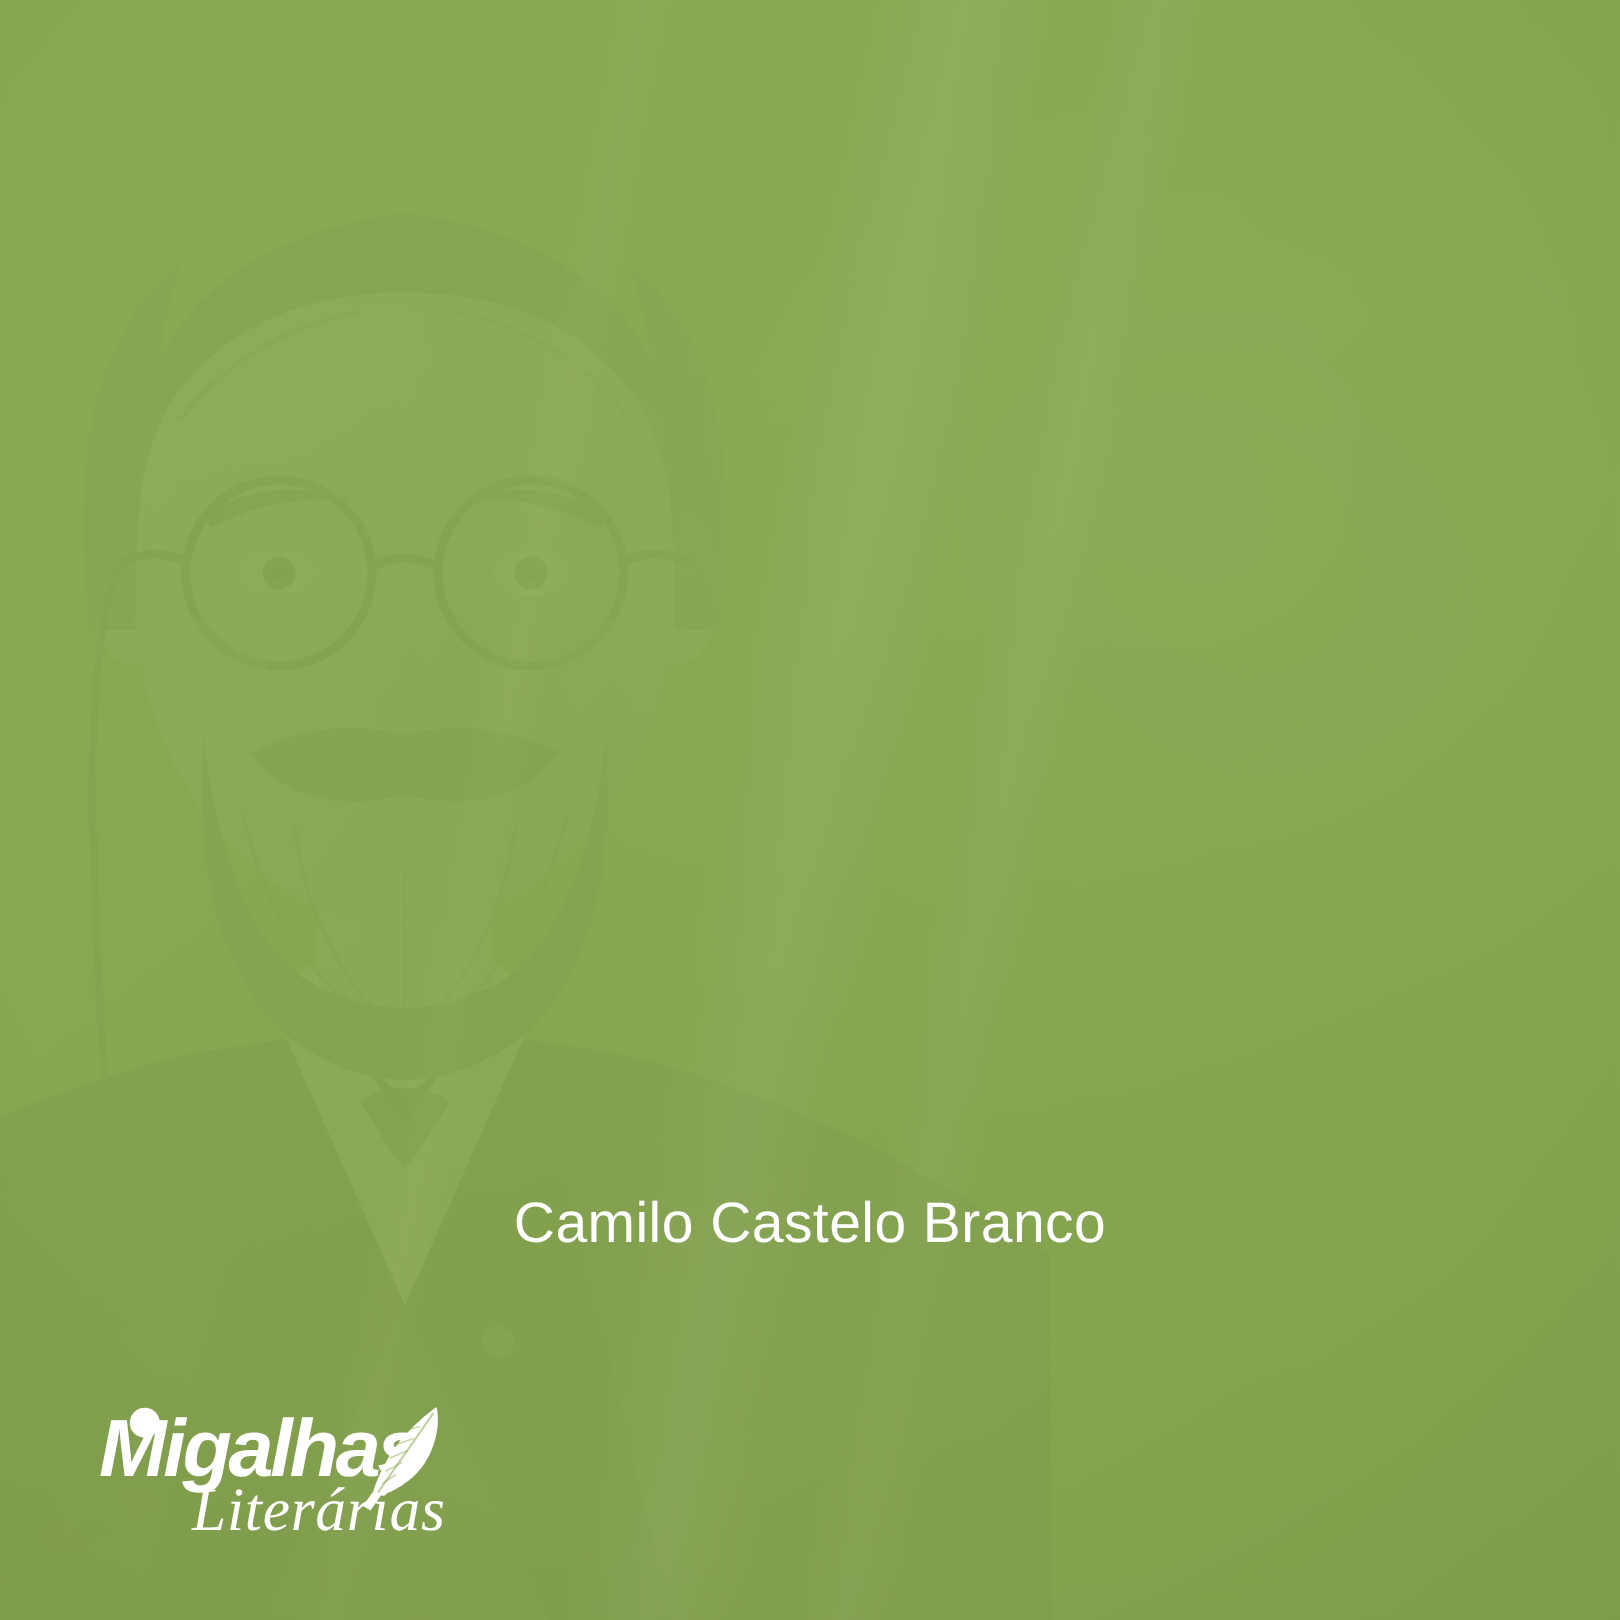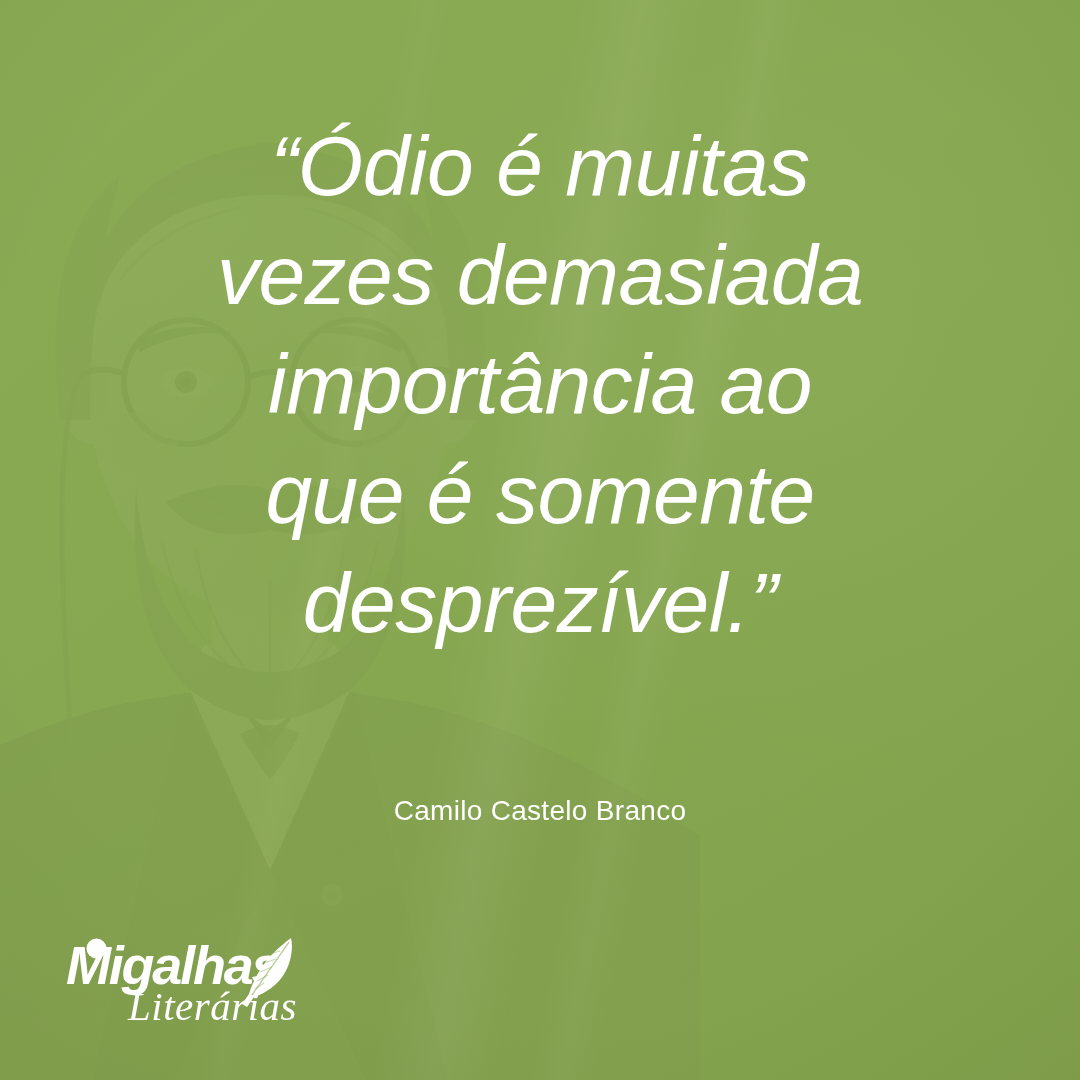--- a/index.html
+++ b/index.html
@@ -101,21 +101,21 @@
 
   .author {
     position: absolute;
     left: 130px;
     top: 795px;
     width: 820px;
     text-align: center;
     font-family: "Liberation Sans", sans-serif;
     font-style: normal;
     font-weight: 400;
-    font-size: 28px;
+    font-size: 38px;
     letter-spacing: 0.3px;
     color: #ffffff;
   }
 
   
   .logo {
     position: absolute;
     left: 66px;
     top: 932px;
     width: 250px;
@@ -256,27 +256,20 @@
     <div class="streaks">
       <div class="streak s1"></div>
       <div class="streak s2"></div>
       <div class="streak s3"></div>
     </div>
     <div class="vignette"></div>
   </div>
 
   <div class="content">
 
-    <div class="quote-block">
-      <div class="quote-line">“Ódio é muitas</div>
-      <div class="quote-line">vezes demasiada</div>
-      <div class="quote-line">importância ao</div>
-      <div class="quote-line">que é somente</div>
-      <div class="quote-line">desprezível.”</div>
-    </div>
 
     <div class="author">Camilo Castelo Branco</div>
 
     <div class="logo">
       <svg viewBox="0 0 250 92" aria-hidden="true">
 
         <text class="wordmark-main" x="0" y="52">Migalhas</text>
 
         <circle cx="30.5" cy="16.5" r="10" fill="#ffffff"></circle>
 

